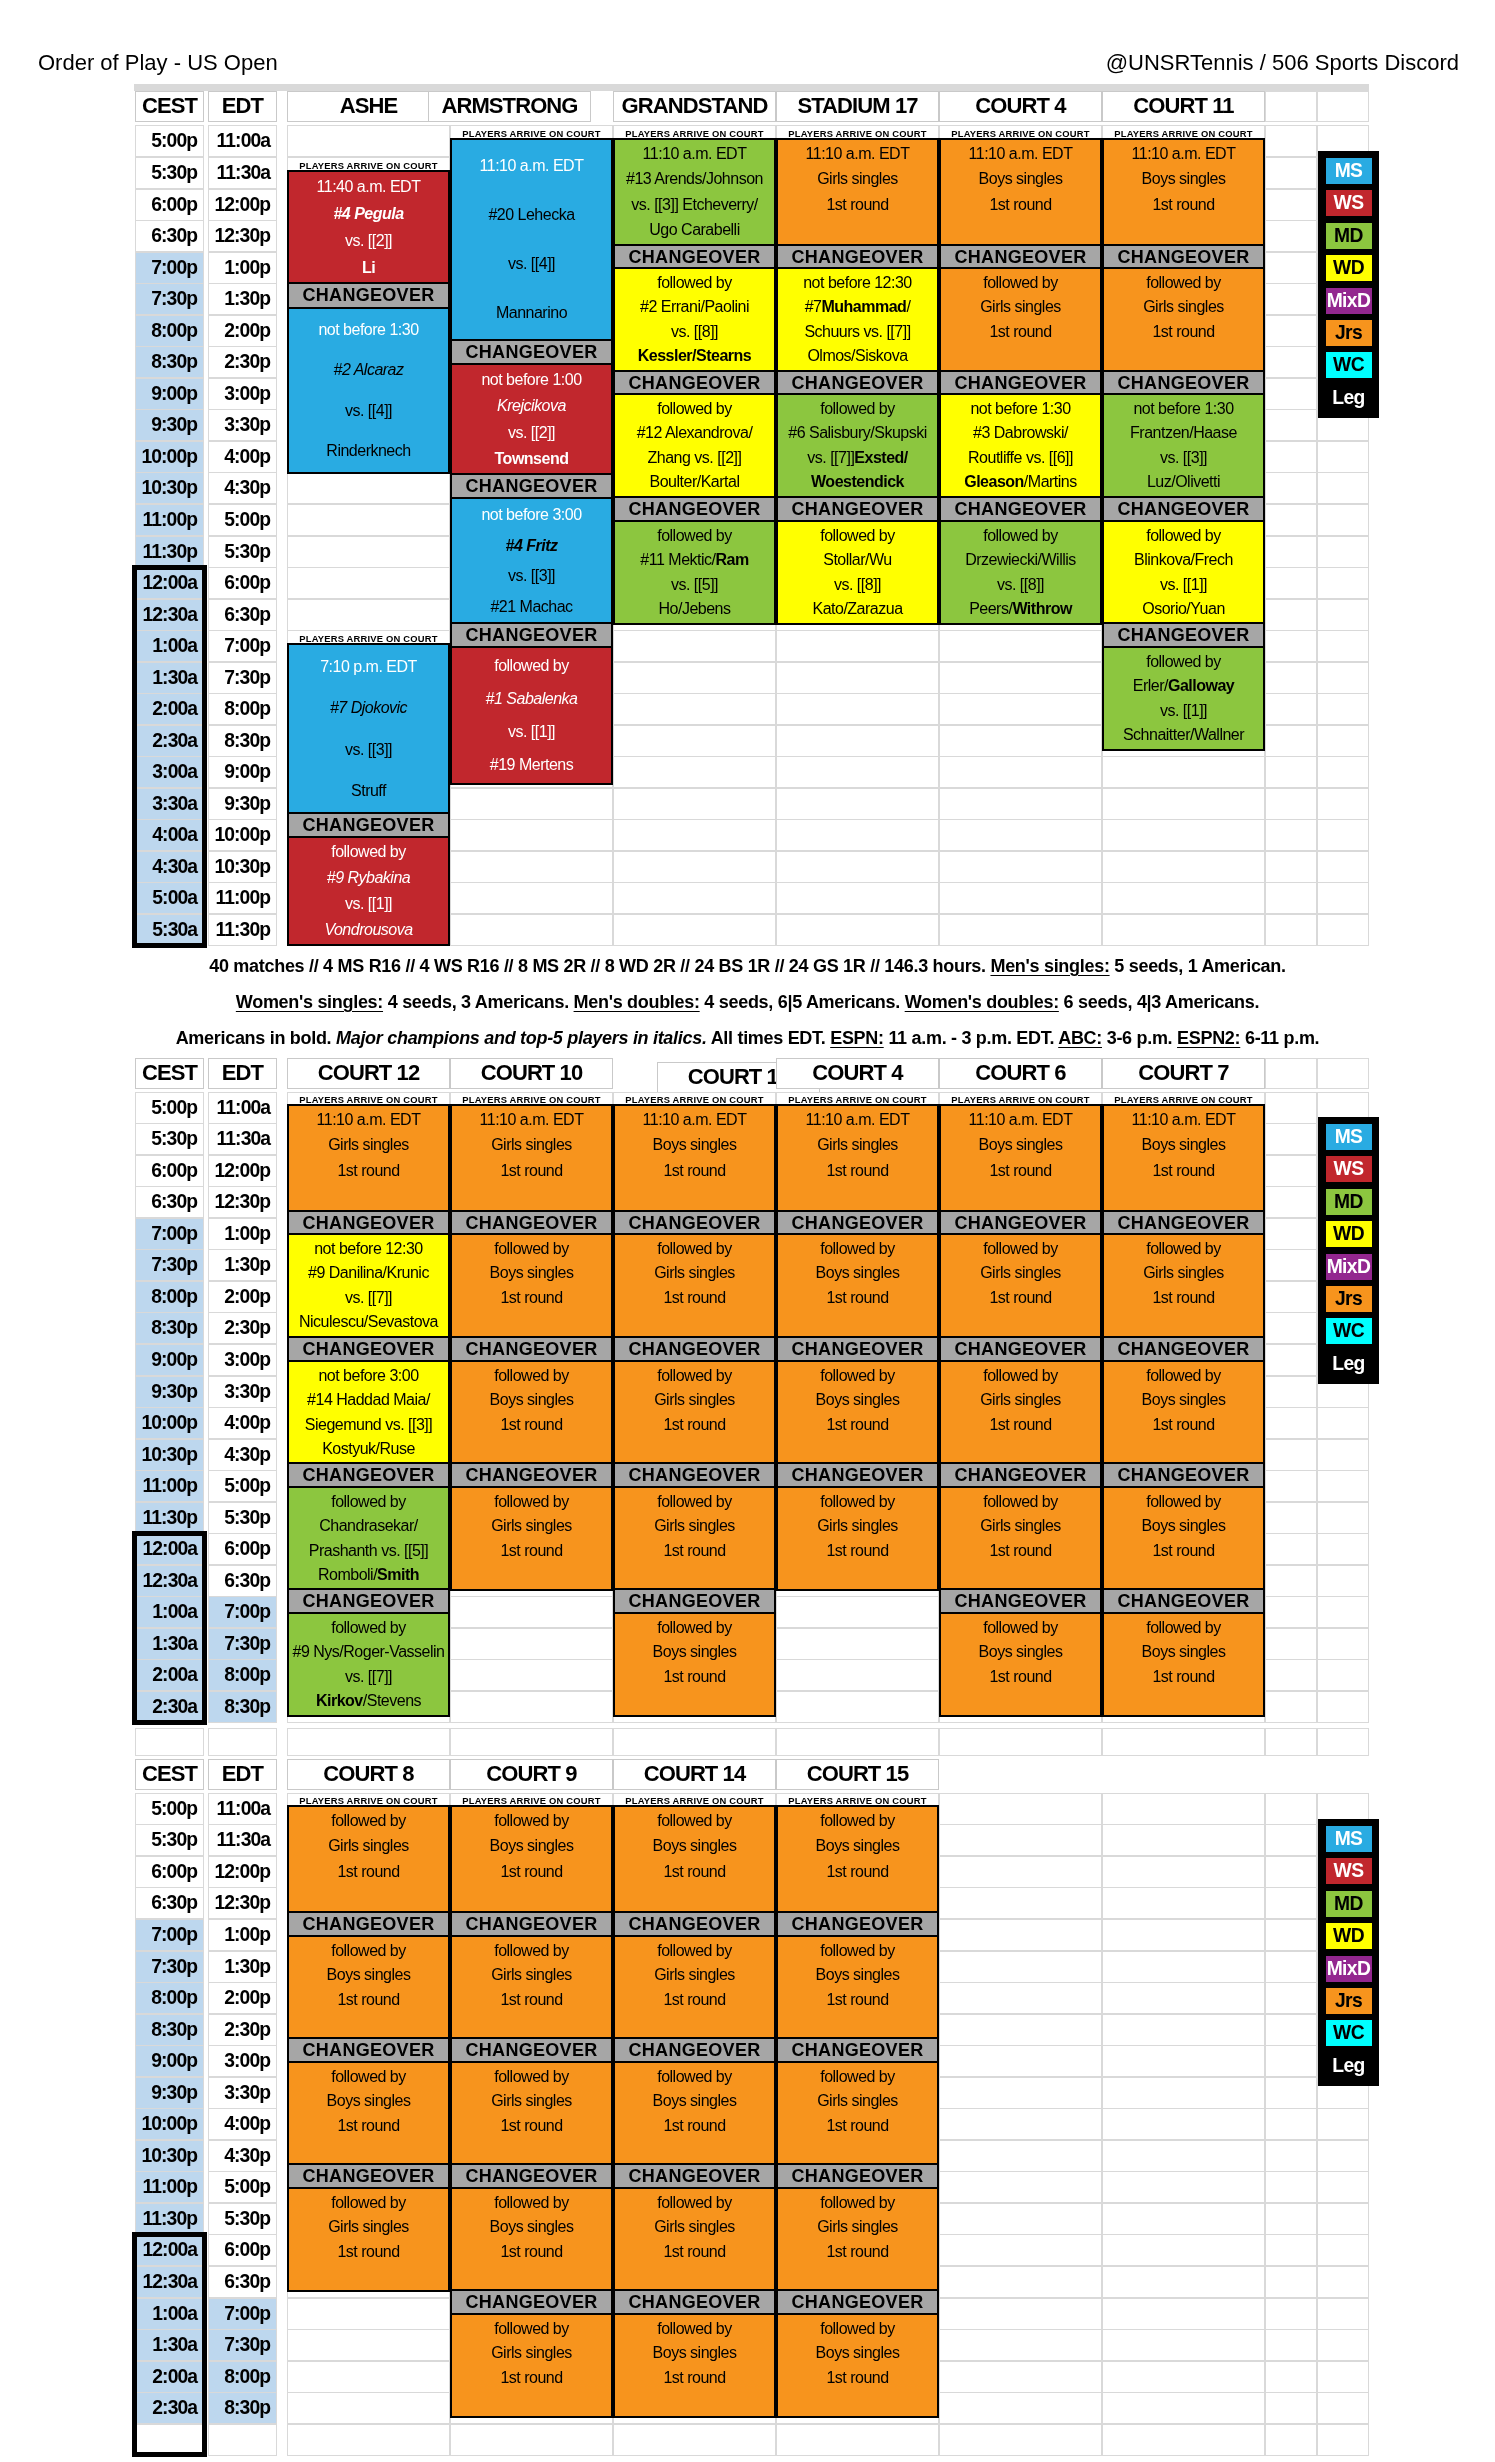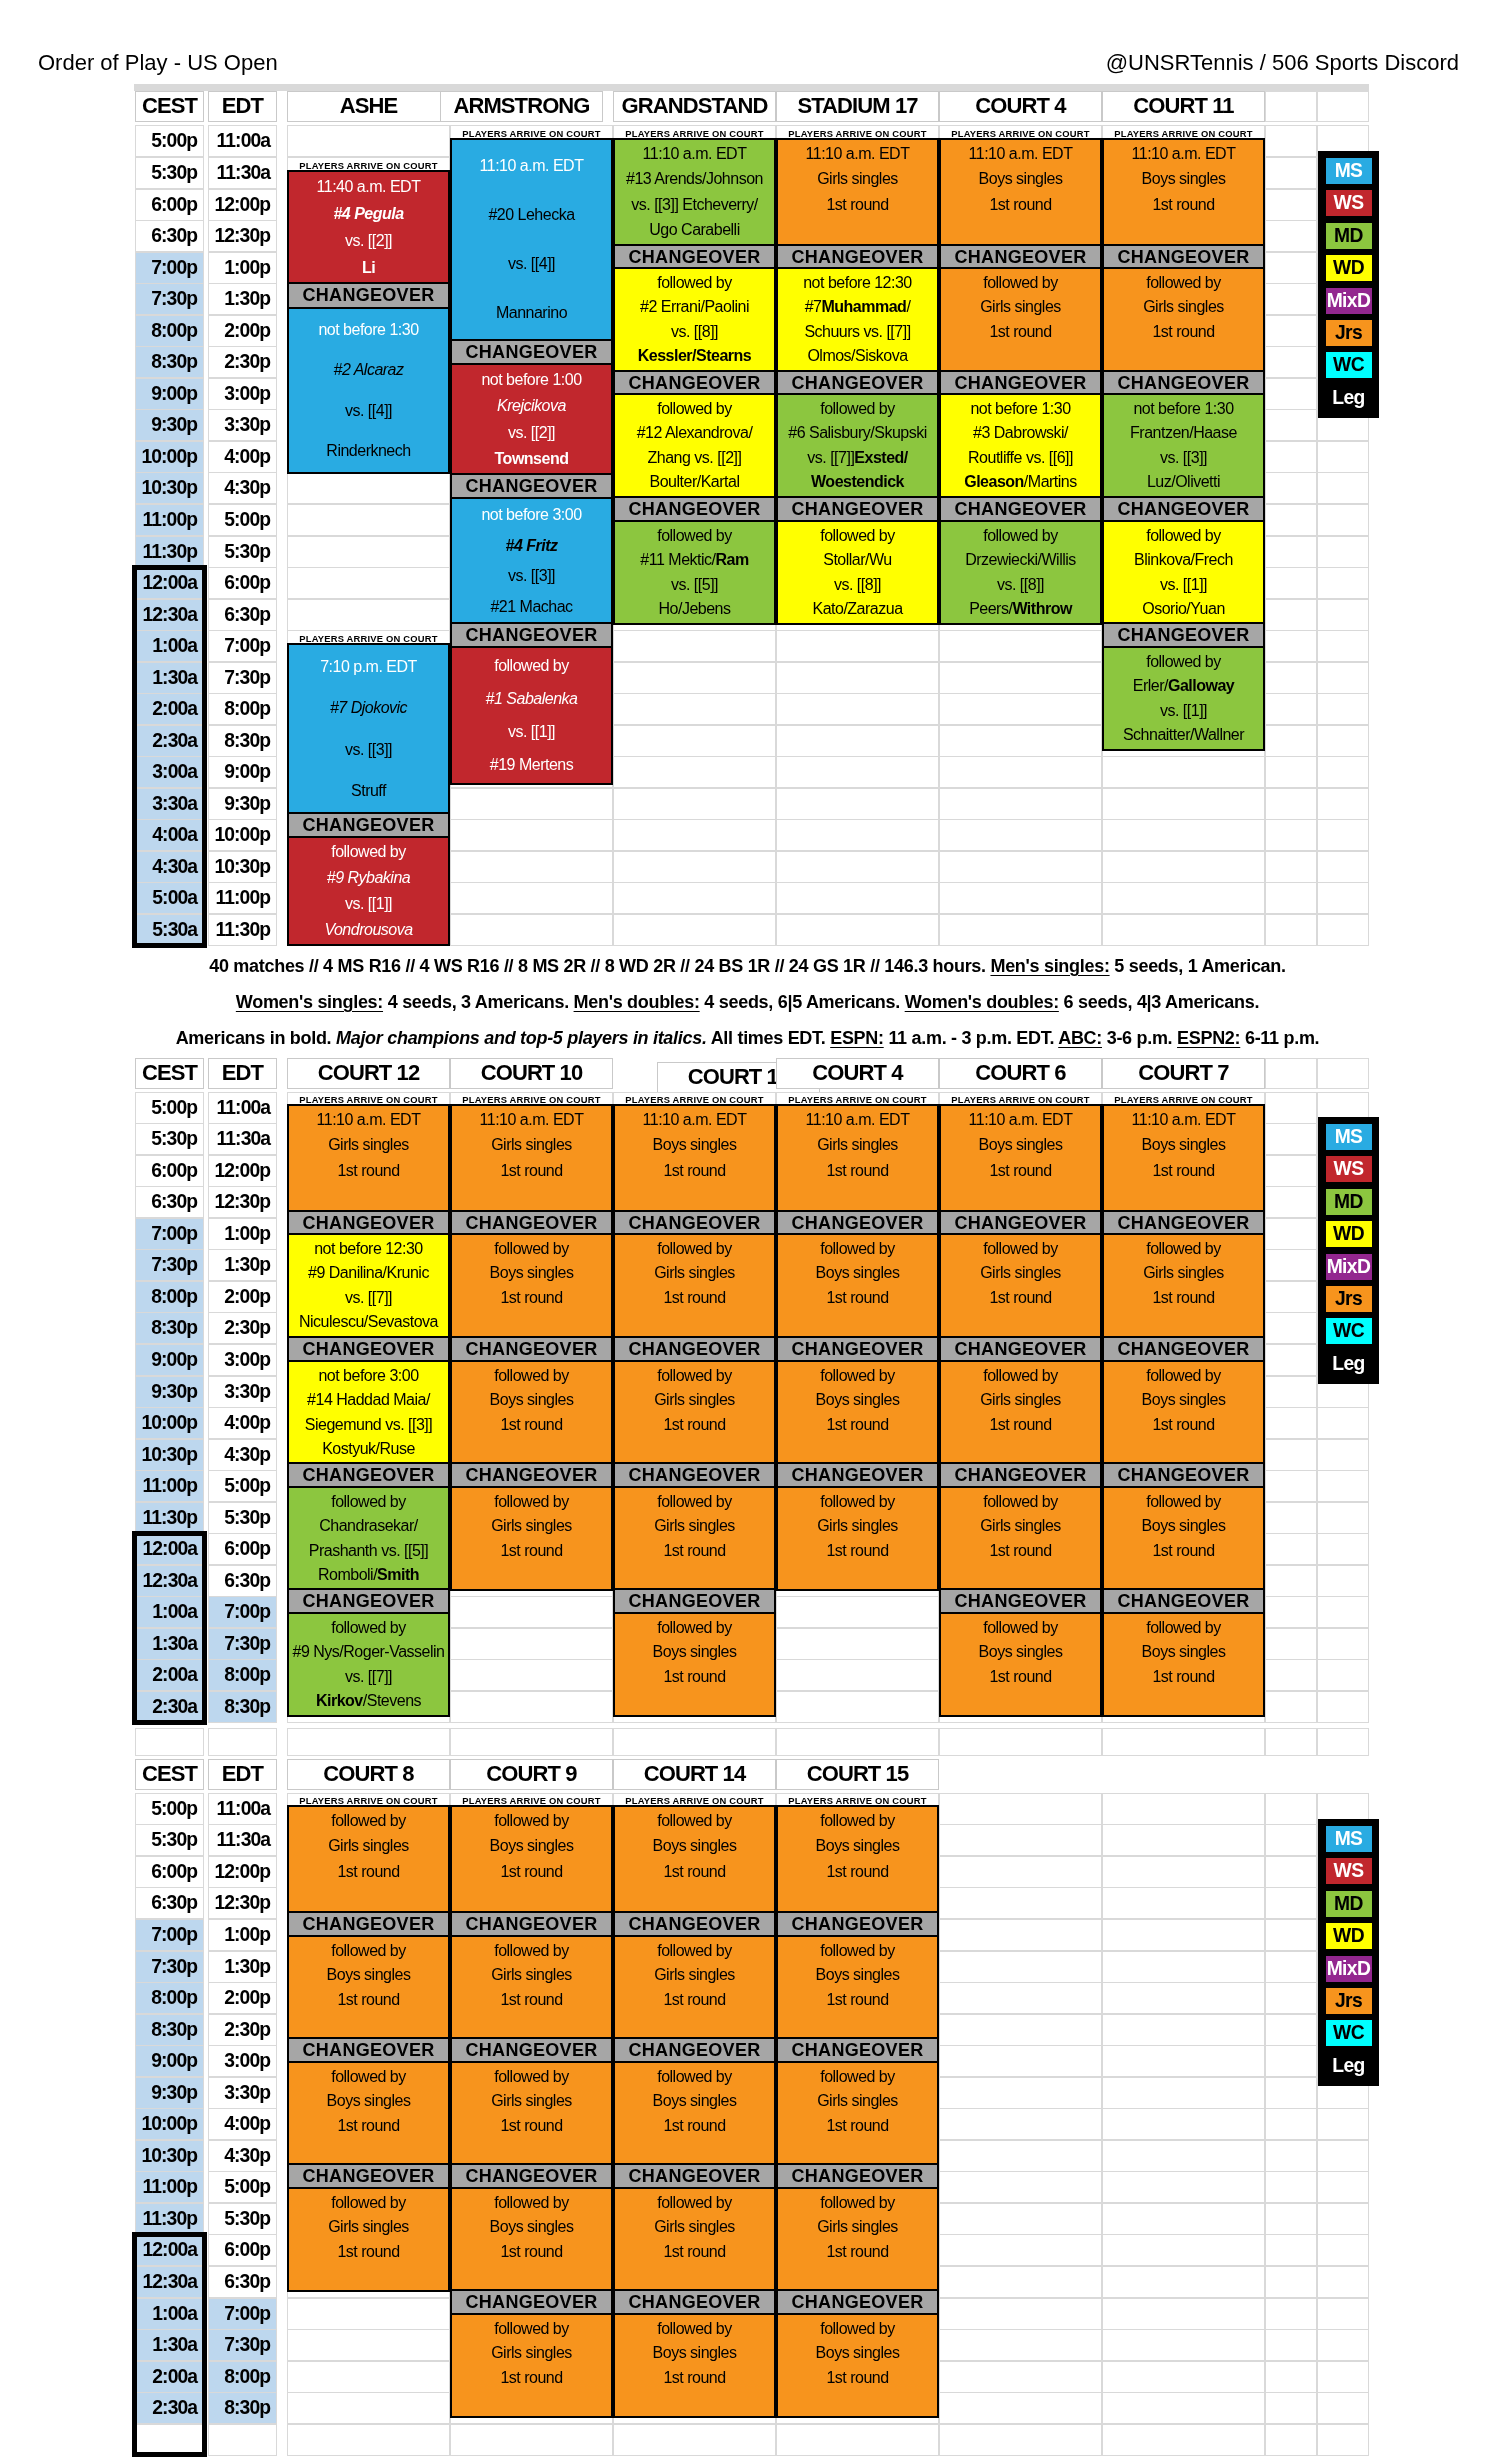--- a/index.html
+++ b/index.html
@@ -41,21 +41,21 @@
 <body>
 
 <div class="page">
   <div class="hdr hl">Order of Play - US Open</div>
   <div class="hdr hr">@UNSRTennis / 506 Sports Discord</div>
   <div id="tablesRoot" style="position:absolute;inset:0;">
       <div class="strip" style="left: 134px; top: 84px; width: 1235px; height: 7px;"></div>
       <div class="colhdr" style="left: 135px; top: 91px; width: 69px; height: 30.5px;">CEST</div>
       <div class="colhdr" style="left: 208px; top: 91px; width: 69px; height: 30.5px;">EDT</div>
       <div class="colhdr" style="left: 287px; top: 91px; width: 163px; height: 30.5px;">ASHE</div>
-      <div class="colhdr" style="left: 440px; top: 91px; width: 163px; height: 30.5px;">ARMSTRONG</div>
+      <div class="colhdr" style="left: 428px; top: 91px; width: 163px; height: 30.5px;">ARMSTRONG</div>
       <div class="colhdr" style="left: 613px; top: 91px; width: 163px; height: 30.5px;">GRANDSTAND</div>
       <div class="colhdr" style="left: 776px; top: 91px; width: 163px; height: 30.5px;">STADIUM 17</div>
       <div class="colhdr" style="left: 939px; top: 91px; width: 163px; height: 30.5px;">COURT 4</div>
       <div class="colhdr" style="left: 1102px; top: 91px; width: 163px; height: 30.5px;">COURT 11</div>
       <div class="gridcell" style="left: 1265px; top: 91px; width: 52px; height: 30.5px;"></div>
       <div class="gridcell" style="left: 1317px; top: 91px; width: 52px; height: 30.5px;"></div>
       <div class="gridcell timecell" style="left: 135px; top: 125px; width: 69px; height: 32px;">5:00p</div>
       <div class="gridcell timecell" style="left: 208px; top: 125px; width: 69px; height: 32px;">11:00a</div>
       <div class="gridcell" style="left: 287px; top: 125px; width: 163px; height: 32px;"></div>
       <div class="gridcell" style="left: 450px; top: 125px; width: 163px; height: 32px;"></div>

